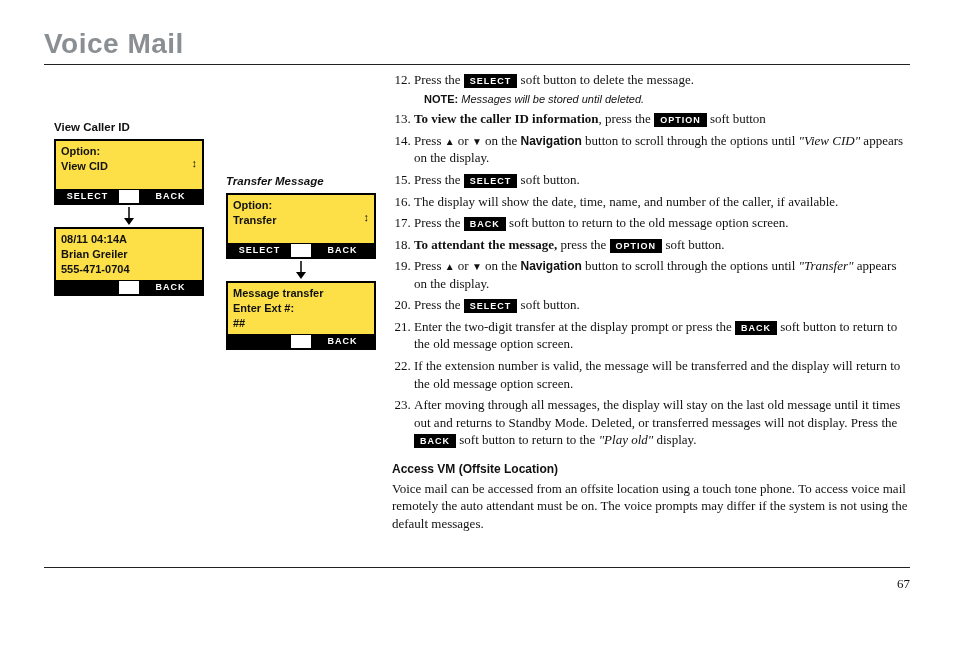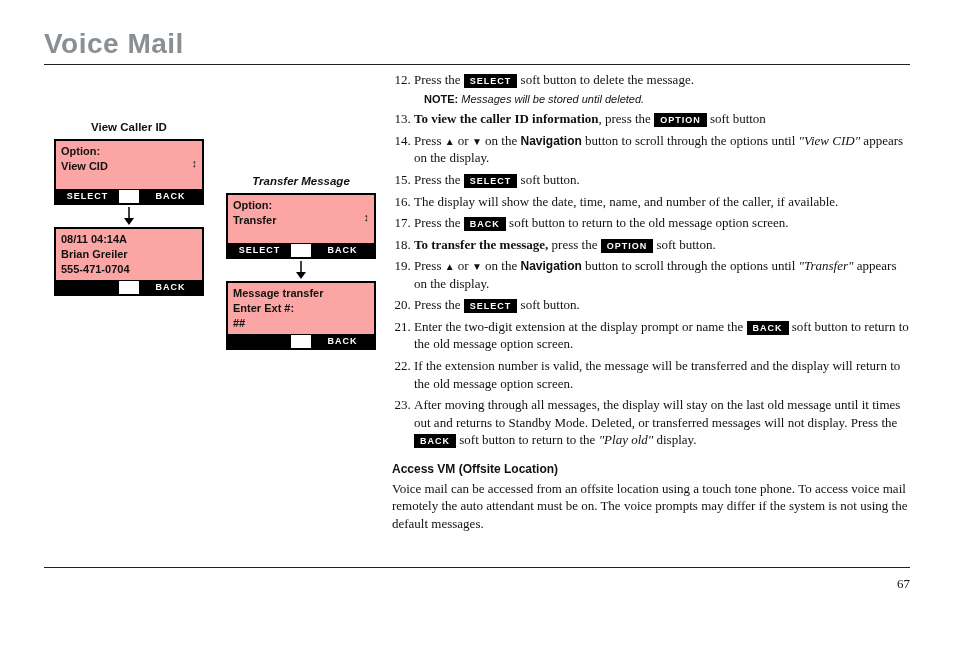--- a/index.html
+++ b/index.html
@@ -102,27 +102,26 @@
   }
   .pagenum {
     text-align: right;
     font-family: 'Times New Roman', Times, serif;
     font-size: 13px;
     margin-top: 4px;
   }
   
   .fig-label {
     font-weight: bold;
-    text-align: center;
     margin-bottom: 6px;
   }
   .screen {
     border: 2px solid #000;
     width: 150px;
-    background: #fca5a5;
+    background: #fde047;
     box-sizing: border-box;
   }
   .screen .body {
     padding: 3px 5px;
     min-height: 42px;
   }
   .screen .line { font-weight: bold; font-size: 11px; line-height: 1.35;}
   .screen .softrow {
     display: flex;
     border-top: 1px solid #000;
@@ -250,30 +249,30 @@
           <span>Press </span><span class="arrow">▲</span><span> or </span><span class="arrow">▼</span><span> on the </span><span class="navword">Navigation</span><span> button to scroll through the options until </span><span class="ital">"View CID"</span><span> appears on the display.</span>
         </li>
         <li>
           <span>Press the </span><span class="btn">SELECT</span><span> soft button.</span>
         </li>
         <li>The display will show the date, time, name, and number of the caller, if available.</li>
         <li>
           <span>Press the </span><span class="btn">BACK</span><span> soft button to return to the old message option screen.</span>
         </li>
         <li>
-          <span class="bold">To transfer the message,</span><span> press the </span><span class="btn">OPTION</span><span> soft button.</span>
+          <span class="bold">To attendant the message,</span><span> press the </span><span class="btn">OPTION</span><span> soft button.</span>
         </li>
         <li>
           <span>Press </span><span class="arrow">▲</span><span> or </span><span class="arrow">▼</span><span> on the </span><span class="navword">Navigation</span><span> button to scroll through the options until </span><span class="ital">"Transfer"</span><span> appears on the display.</span>
         </li>
         <li>
           <span>Press the </span><span class="btn">SELECT</span><span> soft button.</span>
         </li>
         <li>
-          <span>Enter the two-digit extension at the display prompt or name the </span><span class="btn">BACK</span><span> soft button to return to the old message option screen.</span>
+          <span>Enter the two-digit transfer at the display prompt or press the </span><span class="btn">BACK</span><span> soft button to return to the old message option screen.</span>
         </li>
         <li>If the extension number is valid, the message will be transferred and the display will return to the old message option screen.</li>
         <li>
           <span>After moving through all messages, the display will stay on the last old message until it times out and returns to Standby Mode. Deleted, or transferred messages will not display. Press the </span><span class="btn">BACK</span><span> soft button to return to the </span><span class="ital">"Play old"</span><span> display.</span>
         </li>
       </ol>
 
       <div class="subhead">Access VM (Offsite Location)</div>
       <p class="para">Voice mail can be accessed from an offsite location using a touch tone phone. To access voice mail remotely the auto attendant must be on. The voice prompts may differ if the system is not using the default messages.</p>
     </div>

